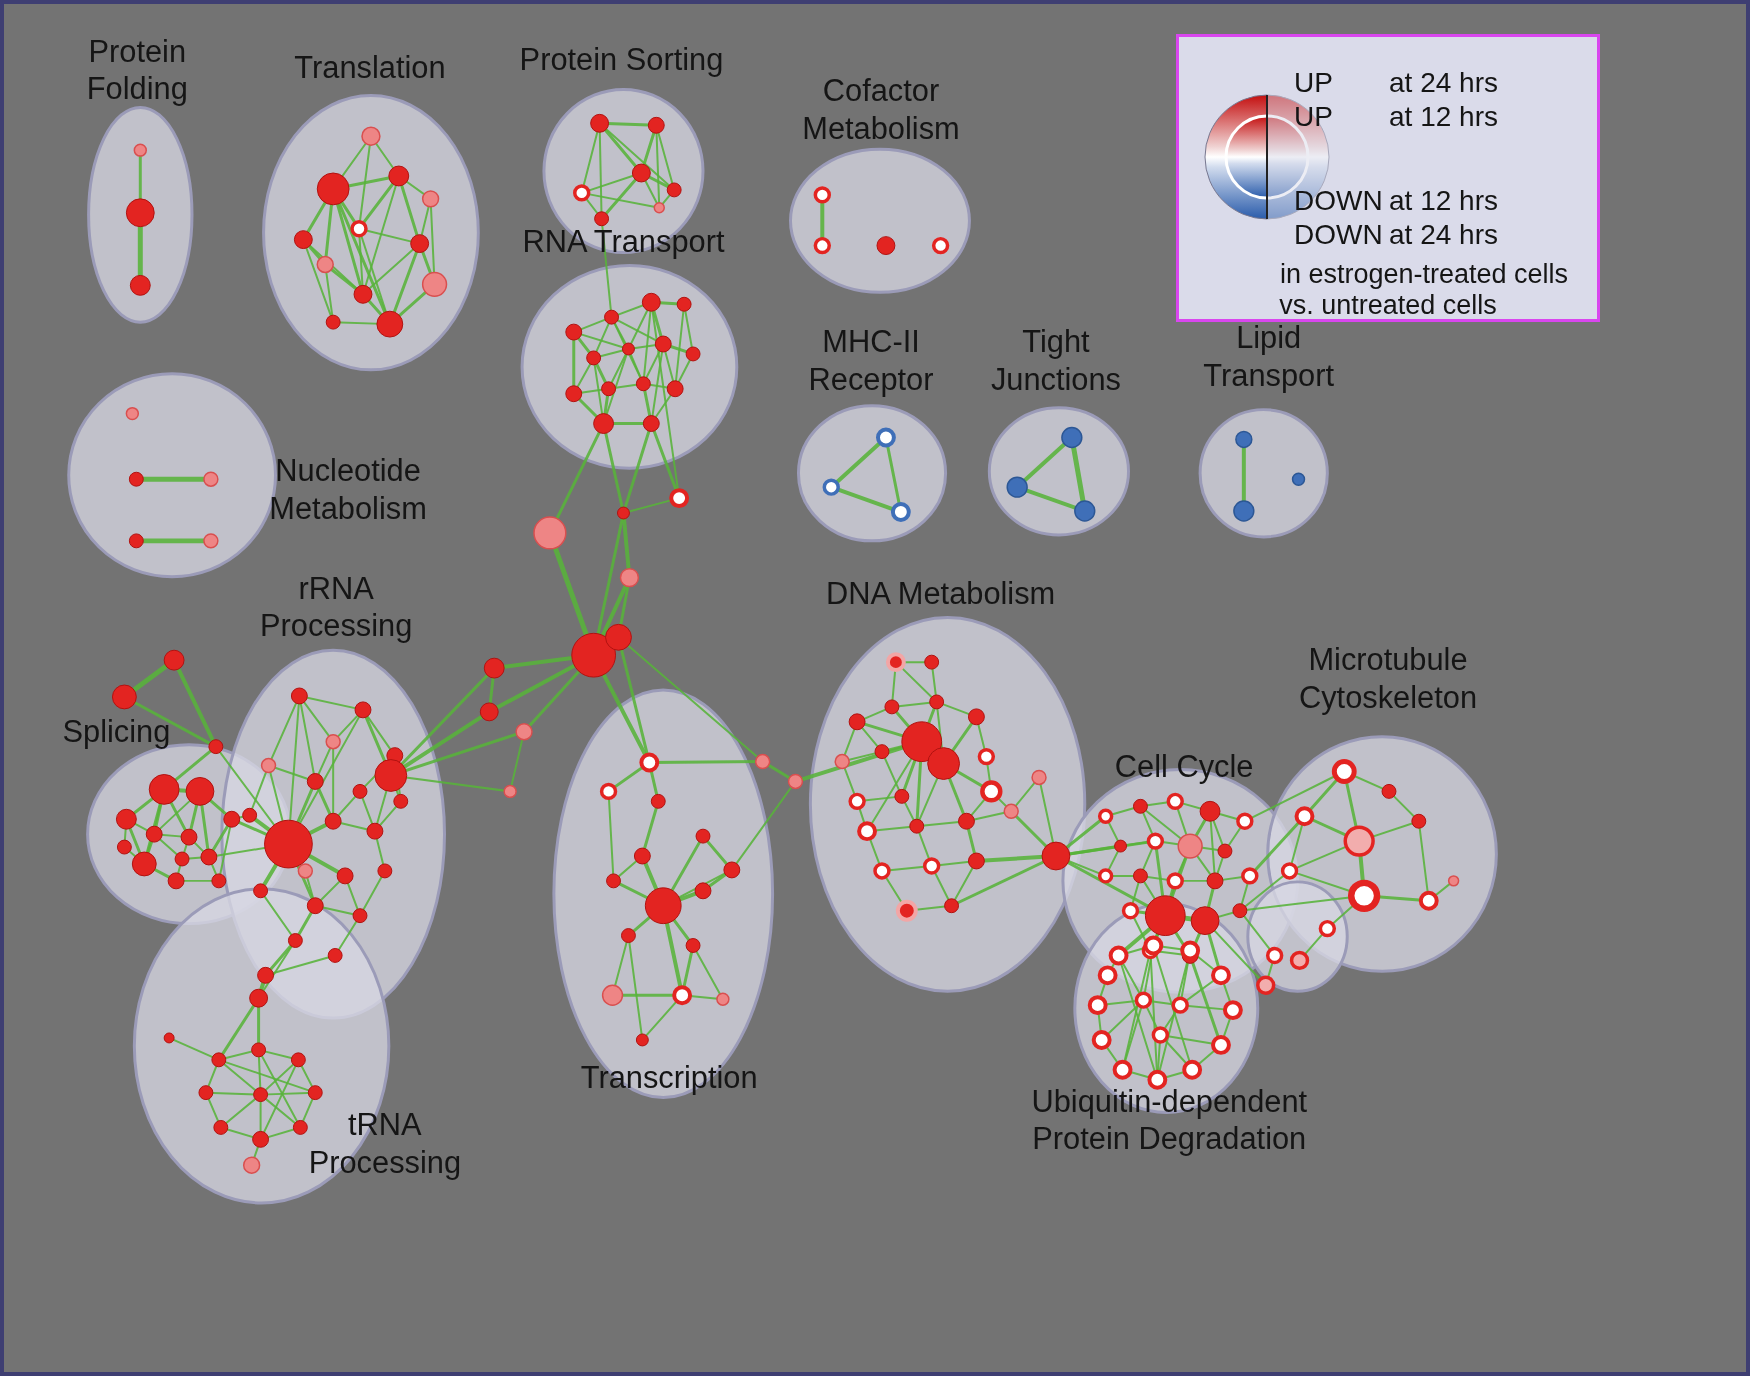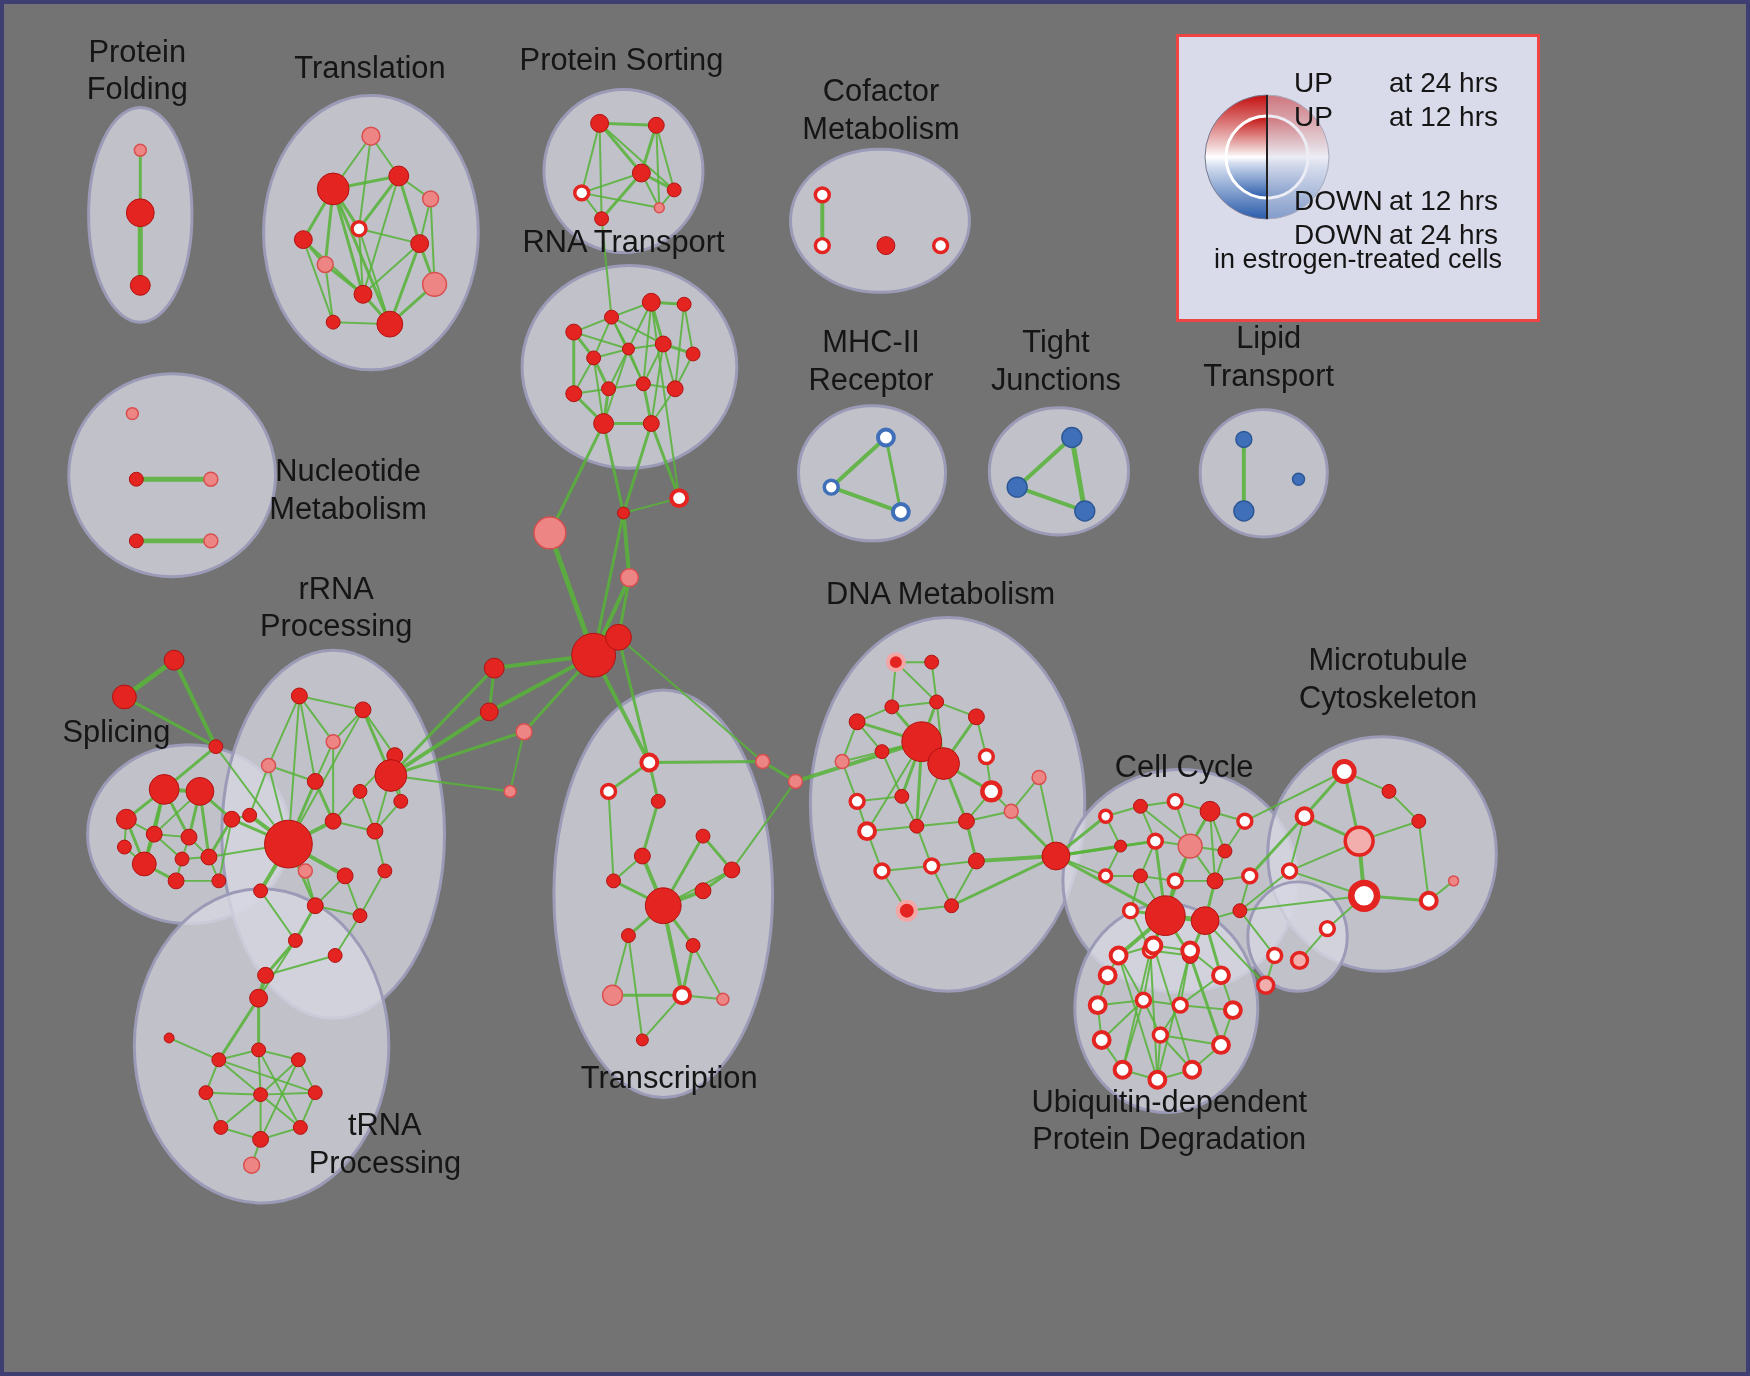--- a/index.html
+++ b/index.html
@@ -7,22 +7,22 @@
     position:relative;width:1750px;height:1376px;box-sizing:border-box;
     background:#737373;border:4px solid #3e3e72;overflow:hidden;
     font-family:"Liberation Sans",sans-serif;
   }
   #net{position:absolute;left:0;top:0;width:100%;height:100%;}
   .cluster{fill:#d7d7e3;fill-opacity:0.78;stroke:#9b9bb8;stroke-width:3;}
   .edge{stroke:#58b33a;stroke-opacity:0.88;stroke-linecap:round;}
   .clabel{fill:#151515;font-size:31px;font-family:"Liberation Sans",sans-serif;text-anchor:middle;}
   
   .legend{
-    position:absolute;left:1172px;top:30px;width:364px;height:288px;
-    background:#dadbea;border:3px solid #ef4444;box-sizing:border-box;
+    position:absolute;left:1172px;top:30px;width:424px;height:288px;
+    background:#dadbea;border:3px solid #d946ef;box-sizing:border-box;
   }
   .legend-glyph{position:absolute;left:16px;top:26px;}
   .l-row{position:absolute;font-size:28px;color:#151515;white-space:nowrap;}
   .l-dir{position:absolute;left:115px;}
   .l-time{position:absolute;left:210px;}
   .l-note{position:absolute;left:0;width:100%;text-align:center;font-size:27px;color:#151515;}
 </style>
 </head>
 <body>
 
@@ -688,15 +688,16 @@
     </div>
     <div class="l-row" style="top:148px;">
       <span class="l-dir">DOWN</span>
       <span class="l-time">at 12 hrs</span>
     </div>
     <div class="l-row" style="top:182px;">
       <span class="l-dir">DOWN</span>
       <span class="l-time">at 24 hrs</span>
     </div>
 
-    <div class="l-note" style="top:207px;">in estrogen-treated cells</div>
+    <div class="l-note" style="top:222px;padding-left:36px;">in estrogen-treated cells</div>
+    <div class="l-note" style="top:253px;">vs. untreated cells</div>
   </div>
 </div>
 
 </body></html>

